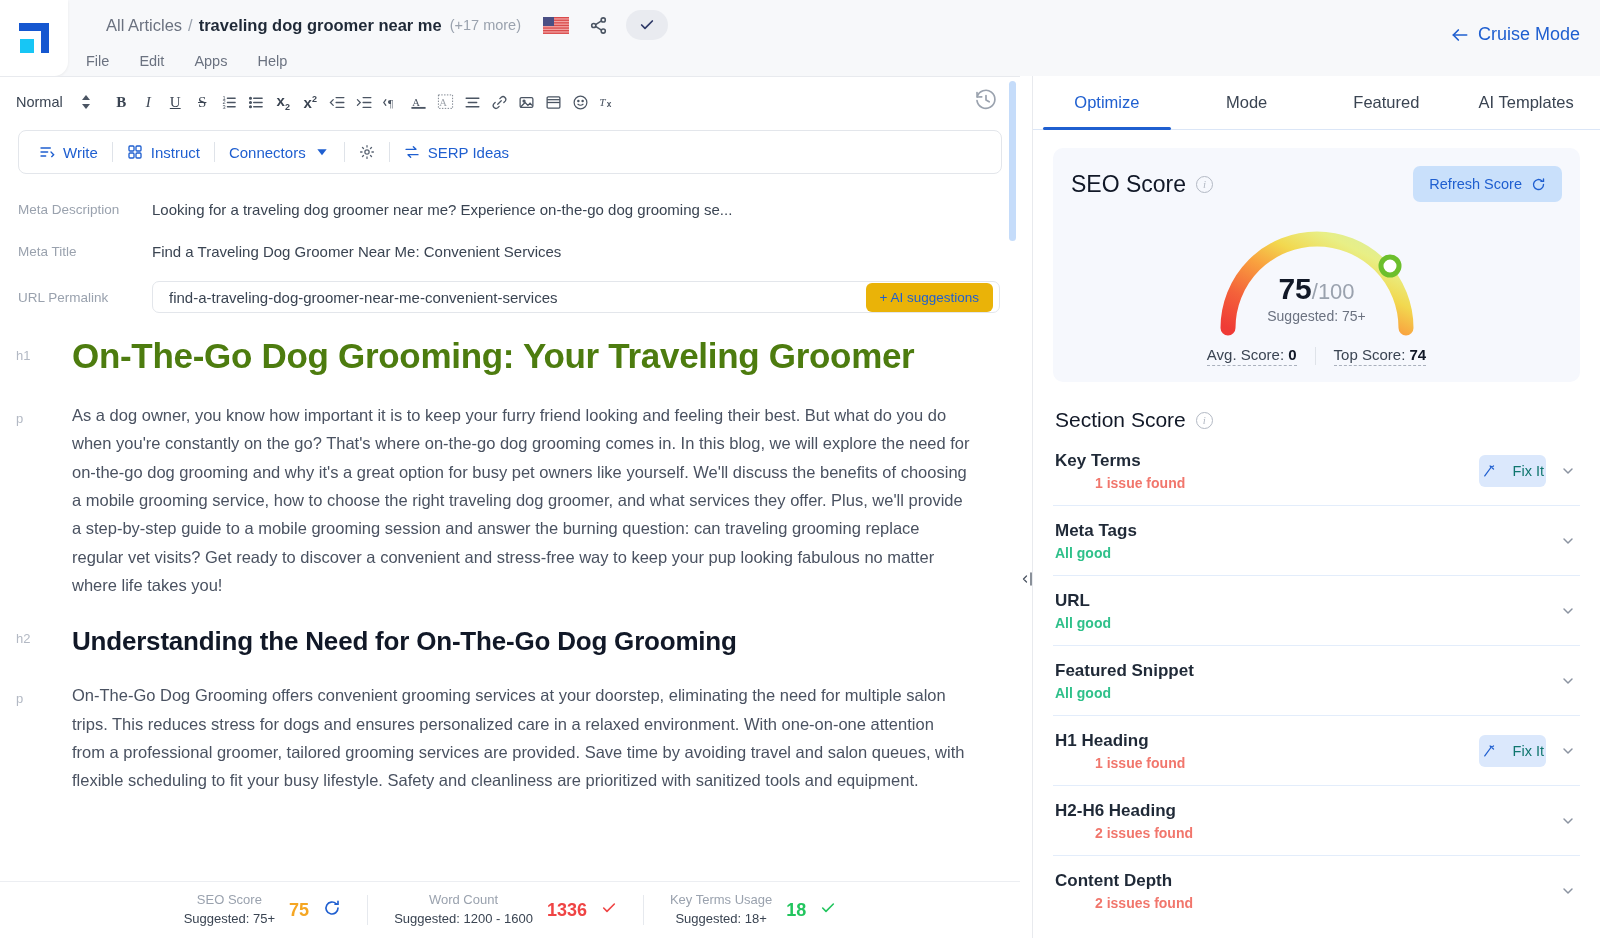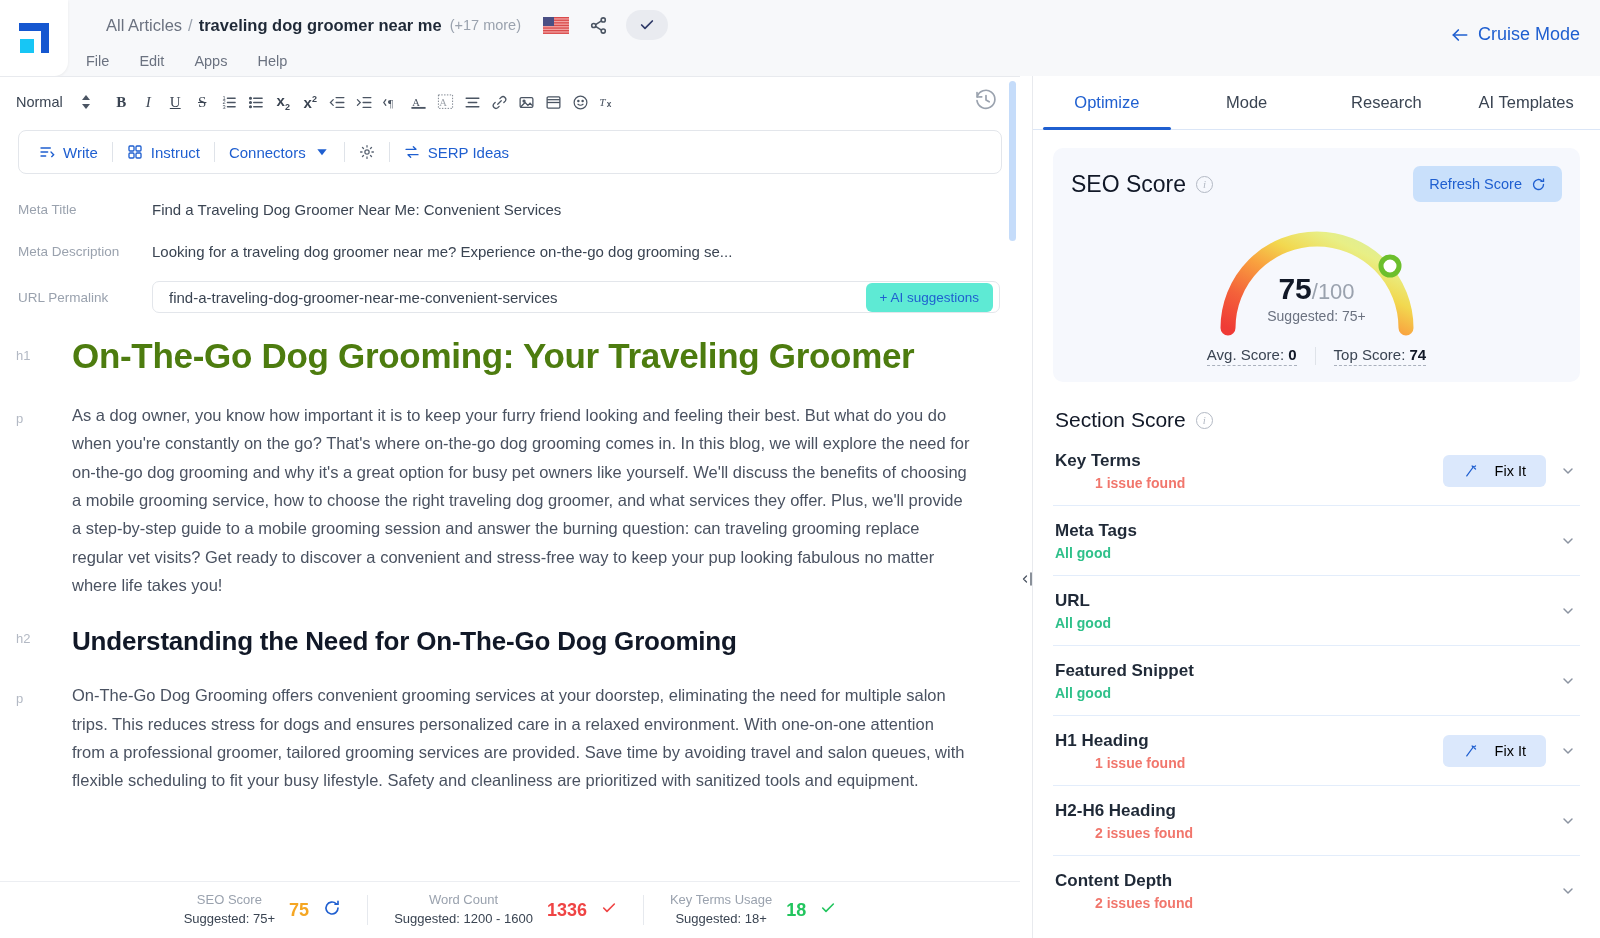--- a/index.html
+++ b/index.html
@@ -81,21 +81,21 @@
   .meta-row { display: flex; align-items: center; min-height: 42px; }
   .meta-label { width: 134px; flex: 0 0 134px; font-size: 13.5px; color: #9aa2ae; }
   .meta-value { font-size: 15px; color: #3a4452; }
   #url-row {
     border: 1px solid #e3e6eb; border-radius: 7px; height: 32px;
     display: flex; align-items: center; padding: 0 6px 0 16px; margin-left: 0; flex: 1;
     justify-content: space-between;
   }
   #url-value { font-size: 15px; color: #3a4452; }
   #ai-suggestions-btn {
-    background: #5eead4; color: #1f5fd0; font-size: 13.5px;
+    background: #eab308; color: #1f5fd0; font-size: 13.5px;
     padding: 7px 14px; border-radius: 6px; white-space: nowrap;
   }
 
   
   #doc-body { padding: 16px 20px 0 0; position: relative; }
   .blk { display: flex; align-items: flex-start; }
   .blk-tag { width: 72px; flex: 0 0 72px; font-size: 13px; color: #b3b9c4; padding-top: 10px; text-align: left; padding-left: 16px; }
   .blk-content { flex: 1; padding-right: 30px; }
   h1.doc-h1 { font-size: 35px; line-height: 1.28; color: #4d7c0f; font-weight: 700; letter-spacing: -0.3px; }
   h2.doc-h2 { font-size: 26px; line-height: 1.3; color: #111827; font-weight: 700; letter-spacing: -0.2px; margin-top: 4px; }
@@ -179,21 +179,21 @@
     display: flex; align-items: center; justify-content: space-between;
     padding: 15px 4px 14px 2px; border-bottom: 1px solid #e3edfb;
   }
   .sec-left { display: flex; flex-direction: column; gap: 4px; font-weight: bold; }
   .sec-name { font-size: 17px; color: #1f2937; }
   .sec-status { font-size: 14px; }
   .sec-status.good { color: #2fc08a; }
   .sec-status.issue { color: #f1766c; margin-left: 40px; }
   .sec-right { display: flex; align-items: center; gap: 14px; }
   .fixit-btn {
-    background: #dbe8fc; color: #000000; font-size: 14.5px; padding: 8px 20px;
+    background: #dbe8fc; color: #0f766e; font-size: 14.5px; padding: 8px 2px;
     border-radius: 6px; display: flex; align-items: center; gap: 17px;
   }
   .chev { width: 16px; height: 16px; color: #8b93a1; display: block; }
 
   
   #resize-handle {
     position: absolute; left: 1022px; top: 570px; width: 18px; height: 18px;
     color: #6b7280; display: flex; align-items: center; justify-content: center;
   }
 </style>
@@ -428,26 +428,26 @@
       <svg class="ai-icon" viewBox="0 0 24 24" fill="none" stroke="#1f5fd0" stroke-width="2" stroke-linecap="round" stroke-linejoin="round">
         <polyline points="3,8 18,8 14,4"></polyline>
           <polyline points="21,16 6,16 10,20"></polyline>
       </svg>
       <span>SERP Ideas</span>
     </span>
   </div>
 
   <div id="meta-block">
     <div class="meta-row">
+      <span class="meta-label">Meta Description</span>
+      <span class="meta-value">Looking for a traveling dog groomer near me? Experience on-the-go dog grooming se...</span>
+    </div>
+    <div class="meta-row">
       <span class="meta-label">Meta Title</span>
       <span class="meta-value">Find a Traveling Dog Groomer Near Me: Convenient Services</span>
-    </div>
-    <div class="meta-row">
-      <span class="meta-label">Meta Description</span>
-      <span class="meta-value">Looking for a traveling dog groomer near me? Experience on-the-go dog grooming se...</span>
     </div>
     <div class="meta-row" style="margin-top:4px">
       <span class="meta-label">URL Permalink</span>
       <div id="url-row">
         <span id="url-value">find-a-traveling-dog-groomer-near-me-convenient-services</span>
         <span id="ai-suggestions-btn">+ AI suggestions</span>
       </div>
     </div>
   </div>
 
@@ -535,21 +535,21 @@
 
 <div id="right-panel">
   <div id="panel-tabs">
     <div class="ptab active">
       <span>Optimize</span>
     </div>
     <div class="ptab">
       <span>Mode</span>
     </div>
     <div class="ptab">
-      <span>Research</span>
+      <span>Featured</span>
     </div>
     <div class="ptab">
       <span>AI Templates</span>
     </div>
   </div>
 
   <div id="panel-scroll">
     <div id="seo-card">
       <div id="seo-card-head">
         <div id="seo-title">

